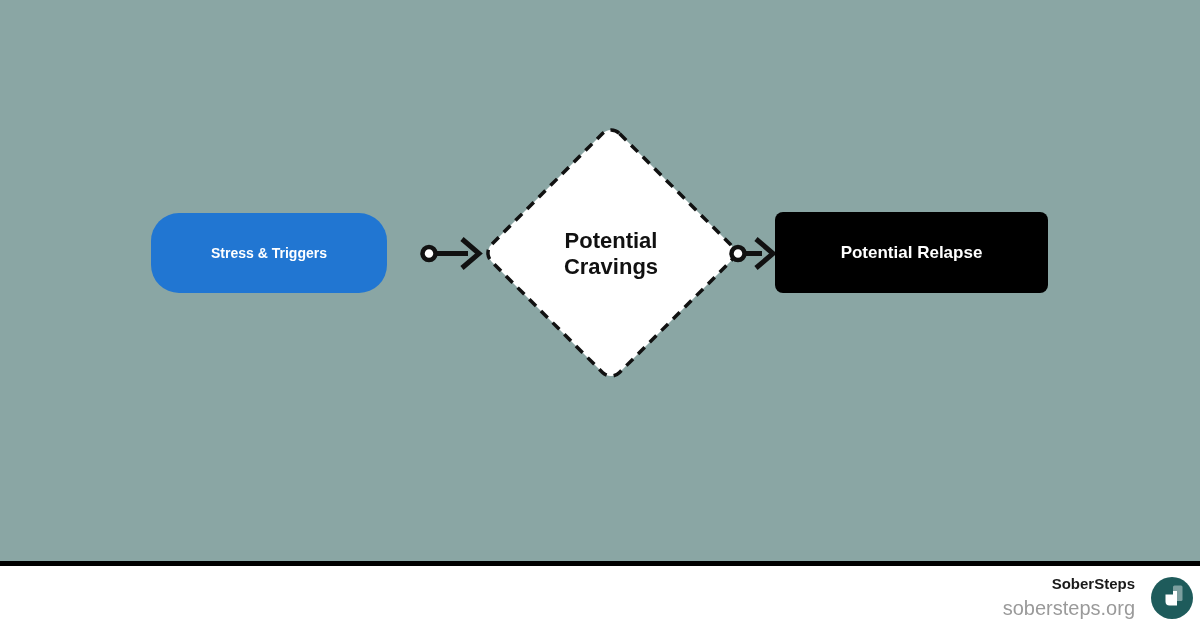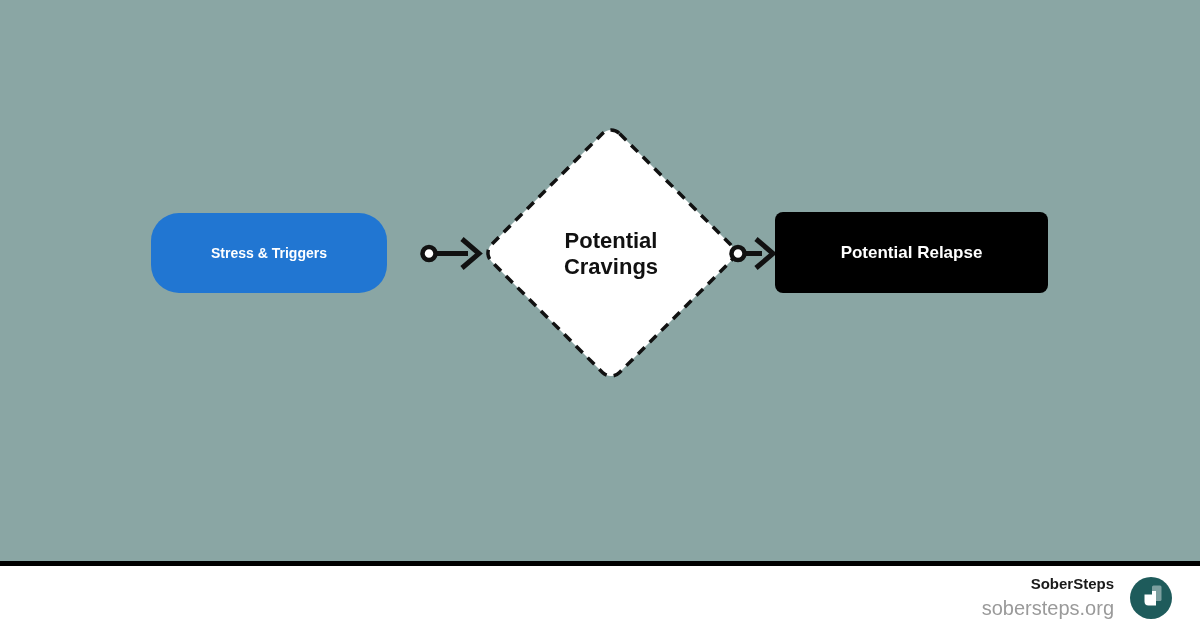--- a/index.html
+++ b/index.html
@@ -104,21 +104,21 @@
   }
   .footer {
     position: absolute;
     left: 0; top: 566px;
     width: 1200px;
     height: 64px;
     background: var(--footer-bg);
     display: flex;
     align-items: center;
     justify-content: flex-end;
-    padding-right: 28px;
+    padding-right: 7px;
   }
   .footer-text {
     text-align: right;
     margin-right: 16px;
     line-height: 1.35;
   }
   .footer-brand {
     font-size: 15px;
     font-weight: 700;
     color: var(--dark-text);

